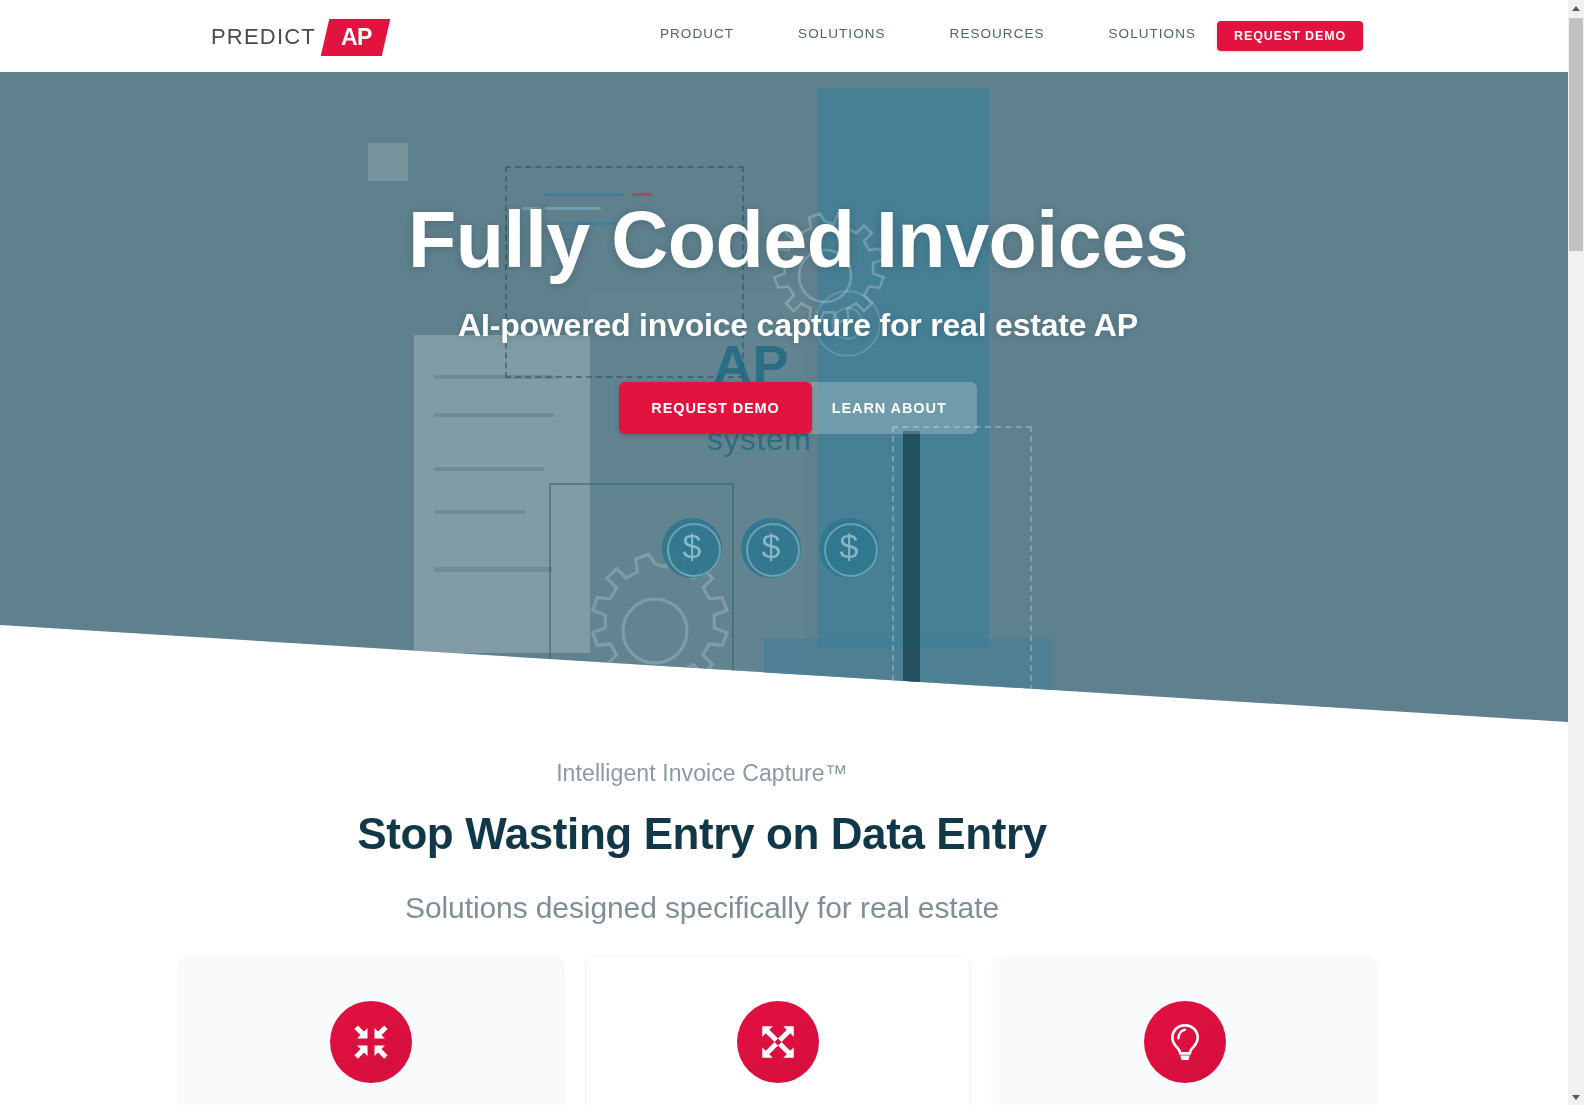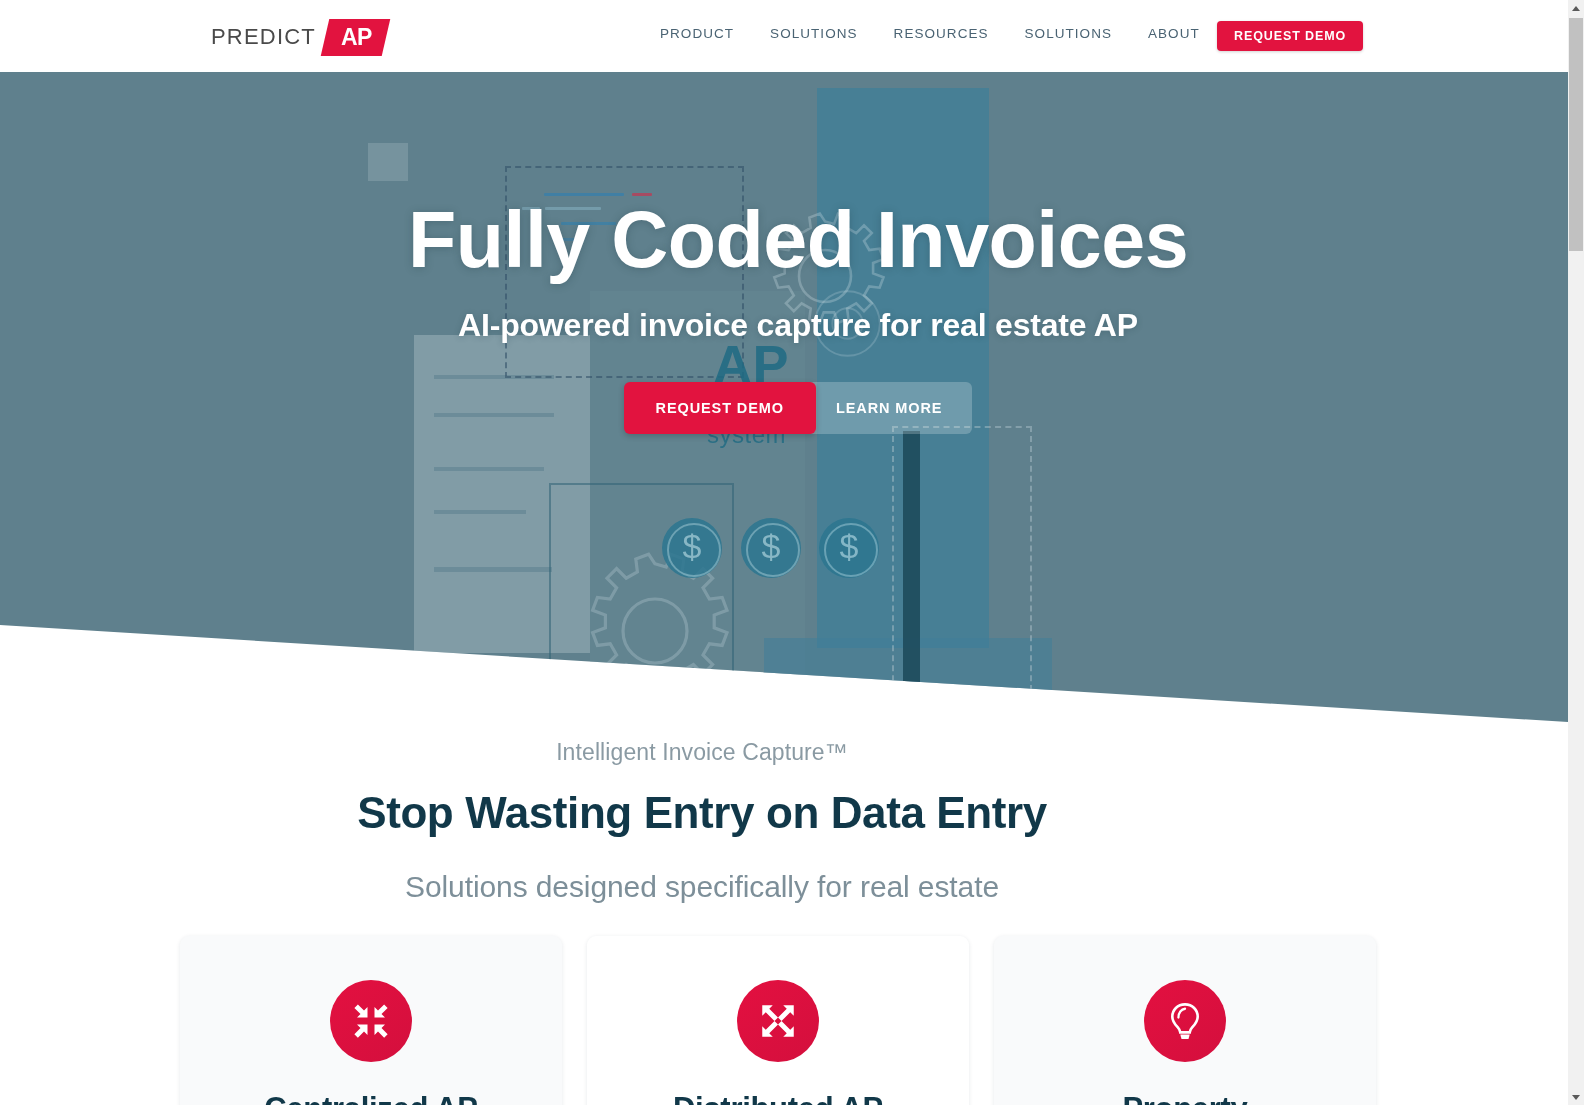--- a/index.html
+++ b/index.html
@@ -39,21 +39,21 @@
     transform:skewX(-13deg);
     padding:5px 14px 5px 16px;
     display:flex; align-items:center; justify-content:center;
   }
   #logo-badge span {
     transform:skewX(13deg);
     color:#ffffff; font-weight:800; font-size:23px;
     letter-spacing:-0.5px;
   }
 
-  #nav { position:absolute; left:660px; top:26px; display:flex; gap:36px;text-align:center; }
+  #nav { position:absolute; left:660px; top:26px; display:flex; gap:64px;text-align:center; }
   .nav-item {
     font-size:13.5px; letter-spacing:1.05px;
     color:#4a6373; font-weight:400; cursor:pointer; white-space:nowrap;
   }
 
   #header-cta {
     position:absolute; left:1217px; top:21px;
     background:#e2133f; color:#fff;
     font-size:12.5px; font-weight:700; letter-spacing:0.9px;
     padding:8px 17px; border-radius:4px; border:none;
@@ -102,21 +102,21 @@
   
   #bg-sq-r1 { left:1383px; top:655px; width:64px; height:62px;
     background:#7491a0; opacity:.5; }
 
   
   .gear { position:absolute; opacity:.30; }
 
   
   #bg-ap { left:713px; top:262px; font-size:54px; font-weight:700;
     color:#1d6a83; opacity:.82; letter-spacing:0.5px; }
-  #bg-system { left:707px; top:350px; font-size:24px; font-weight:400;
+  #bg-system { left:707px; top:350px; font-size:32px; font-weight:400;
     color:#1d6a83; opacity:.78; letter-spacing:0.5px; }
 
   
   .coin { position:absolute; top:447px; width:60px; height:60px;
     border-radius:50%; background:#2c7690; opacity:.85;
     display:flex; align-items:center; justify-content:center; }
   .coin::before { content:""; position:absolute; left:5px; top:5px;
     width:50px; height:50px; border-radius:50%; border:2px solid #6fa8ba; }
   .coin span { color:#8fc0cf; font-size:34px; font-weight:400; line-height:1;
     position:relative; top:-2px; }
@@ -152,21 +152,21 @@
     position:relative; z-index:2;
   }
   #hero-cta-secondary {
     background:rgba(255,255,255,.22); color:#fff; border:none; border-radius:6px;
     font-size:14.5px; font-weight:700; letter-spacing:0.9px;
     padding:18px 30px; cursor:pointer; font-family:inherit;
     margin-left:-10px;
   }
 
   
-  #features { position:absolute; left:0; top:731px; width:1404px; }
+  #features { position:absolute; left:0; top:752px; width:1404px; }
   #eyebrow { text-align:center; font-size:23px; color:#8a9aa3;
     font-weight:400; letter-spacing:0.1px; margin-top:8px; }
   #section-title { text-align:center; font-size:44px; font-weight:800;
     color:#113849; margin-top:22px; letter-spacing:-0.4px; }
   #section-sub { text-align:center; font-size:30px; font-weight:400;
     color:#7d8f99; margin-top:32px; letter-spacing:-0.1px; }
 
   #cards { position:absolute; left:180px; top:205px;
     display:flex; gap:25px; }
   .card {
@@ -261,21 +261,21 @@
       <span>$</span>
     </div>
 
     <div id="hero-content">
       <h1 id="hero-title">
         <span>Fully Coded Invoices</span><br>
       </h1>
       <div id="hero-sub">AI-powered invoice capture for real estate AP</div>
       <div id="hero-buttons">
         <button id="hero-cta-primary">REQUEST DEMO</button>
-        <button id="hero-cta-secondary">LEARN MORE</button>
+        <button id="hero-cta-secondary">LEARN ABOUT</button>
       </div>
     </div>
   </div>
 
   <div id="features">
     <div id="eyebrow">Intelligent Invoice Capture™</div>
     <h2 id="section-title">Stop Wasting Entry on Data Entry</h2>
     <div id="section-sub">Solutions designed specifically for real estate</div>
 
     <div id="cards">

